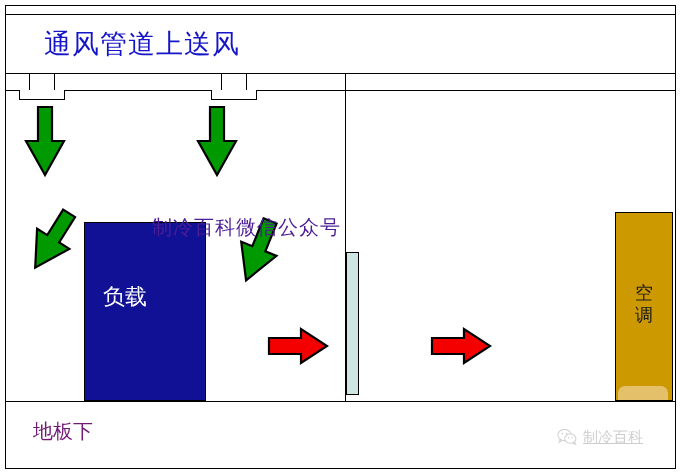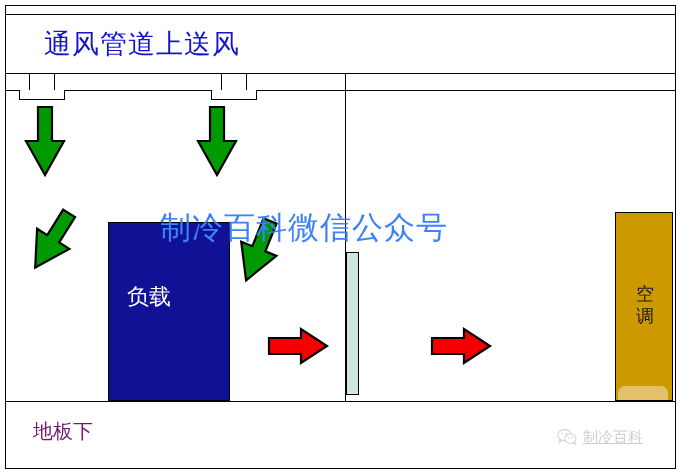--- a/index.html
+++ b/index.html
@@ -103,21 +103,21 @@
   .divider-line {
     position: absolute;
     left: 345px; top: 74px;
     width: 0; height: 328px;
     border-left: 1px solid #000;
   }
 
   
   .load-block {
     position: absolute;
-    left: 108px; top: 222px;
+    left: 84px; top: 222px;
     width: 122px; height: 179px;
     background: #111196;
     border: 1px solid #000;
     box-sizing: border-box;
   }
   .load-label {
     position: absolute;
     left: 18px; top: 60px;
     color: #ffffff;
     font-size: 22px;
@@ -142,22 +142,23 @@
     border-top-left-radius: 7px;
     border-top-right-radius: 7px;
   }
   .ac-label {
     position: absolute;
     left: 18px; top: 70px;
     font-size: 18px;
     line-height: 22px;
     color: #1a1a1a;
     width: 20px;
-    text-align: right;
+    text-align: center;
     word-break: break-all;
+    font-family: Liberation Mono, monospace;
   }
 
   
   .aisle-panel {
     position: absolute;
     left: 346px; top: 252px;
     width: 13px; height: 143px;
     background: #cfe5e4;
     border: 1px solid #000;
     box-sizing: border-box;
@@ -166,26 +167,25 @@
   
   .arrow-svg {
     position: absolute;
     overflow: visible;
   }
 
   
   .watermark-red {
     position: absolute;
     left: 152px; top: 207px;
-    font-size: 31px;
+    font-size: 20px;
     line-height: 40px;
-    color: #3b82f6;
+    color: #4c1d95;
     white-space: nowrap;
     letter-spacing: 1px;
-    margin-left: 8px;
   }
 
   
   .underfloor-label {
     position: absolute;
     left: 33px; top: 418px;
     font-size: 20px;
     line-height: 26px;
     color: #701a75;
     white-space: nowrap;

